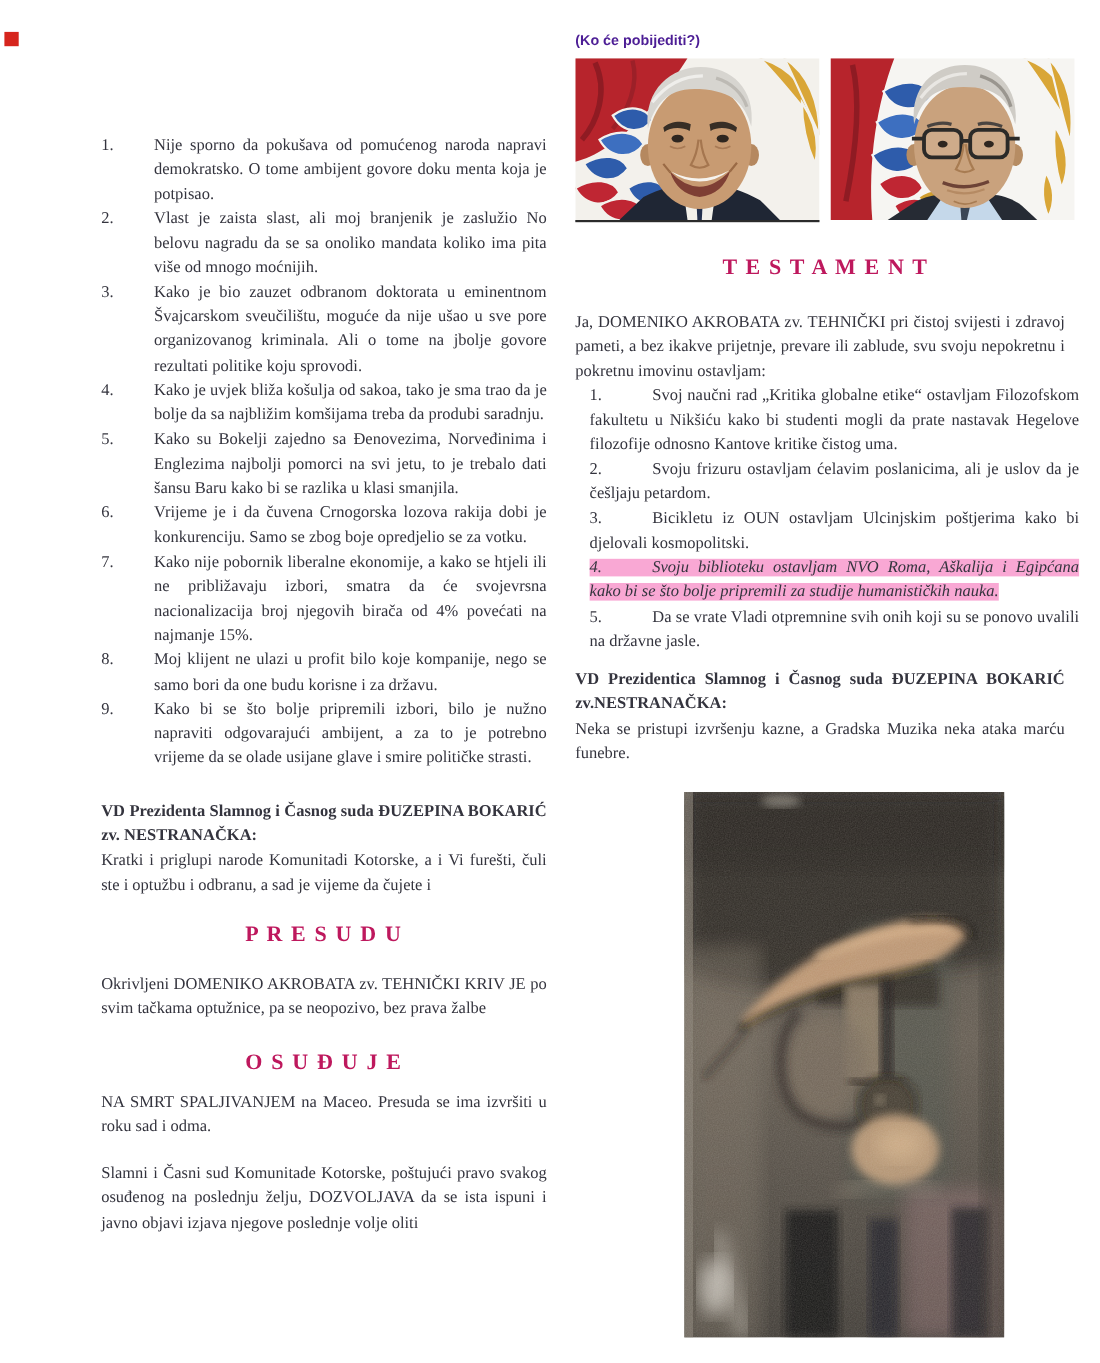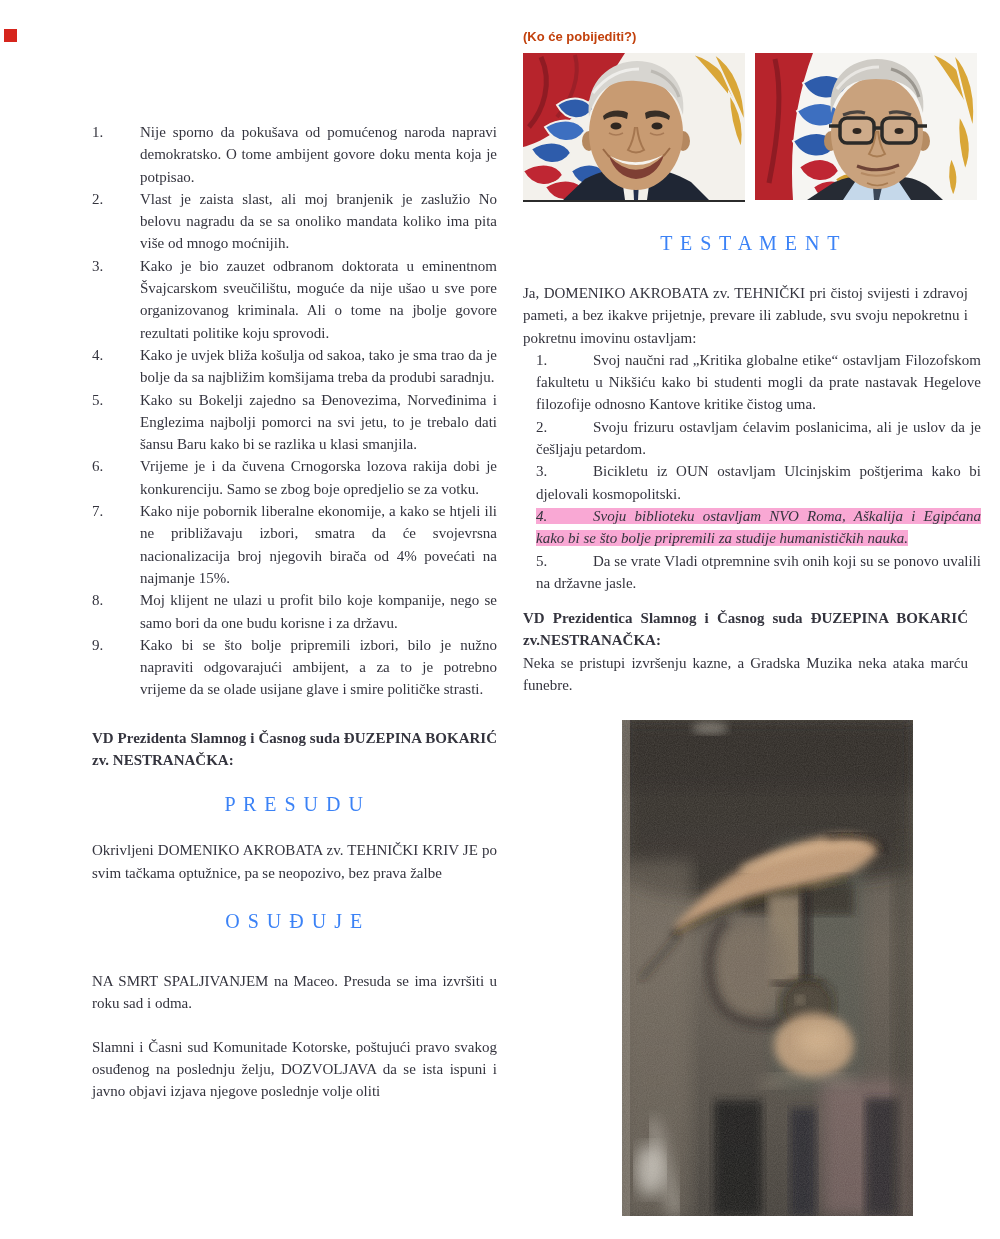--- a/index.html
+++ b/index.html
@@ -12,32 +12,32 @@
   .red-marker{position:absolute;left:4px;top:29px;width:13px;height:13px;background:#d6251d;}
 
   
   #left-col{position:absolute;left:92px;top:121px;width:405px;font-size:15px;line-height:22.3px;}
   .l-item{display:flex;}
   .l-num{width:48px;flex:0 0 48px;}
   .l-text{flex:1;text-align:justify;}
   .vd-bold{font-weight:bold;text-align:justify;margin-top:26px;}
   .vd-normal{text-align:justify;}
   .big-heading{
-    text-align:center;font-weight:normal;font-size:20px;line-height:26px;
-    letter-spacing:1.5px;color:#3b82f6;
+    text-align:center;font-weight:bold;font-size:20px;line-height:26px;
+    letter-spacing:1.5px;color:#be185d;
   }
   .h-presudu{margin-top:20px;}
   .h-osudjuje{margin-top:24px;}
   .verdict{margin-top:22px;text-align:justify;}
-  .sentence{margin-top:36px;text-align:justify;}
+  .sentence{margin-top:12px;text-align:justify;}
   .closing{margin-top:21px;text-align:justify;}
 
   
   #right-col{position:absolute;left:523px;top:28px;width:455px;font-size:15px;line-height:22.3px;}
-  .caption{font-family:"Liberation Sans", sans-serif;font-weight:bold;font-size:13px;line-height:18px;color:#c2410c;}
+  .caption{font-family:"Liberation Sans", sans-serif;font-weight:bold;font-size:13px;line-height:18px;color:#4c1d95;}
   .photos{margin-top:7px;display:flex;gap:10px;}
   .photo{width:222px;height:147px;display:block;}
   .photo-frame-left{border-bottom:2px solid #2b2b2b;height:147px;}
   .h-testament{margin-top:28px;}
   .intro{margin-top:26px;text-align:justify;width:445px;}
   .r-item{text-align:justify;width:445px;margin-left:13px;}
   .r-num{display:inline-block;width:57px;}
   .hl{background:#f9a8d4;box-decoration-break:clone;font-style:italic;-webkit-box-decoration-break:clone;}
   #right-col .vd-bold{width:445px;margin-top:13px;}
   #right-col .vd-normal{width:445px;}
@@ -82,20 +82,21 @@
   <div class="l-item">
       <span class="l-num">8.</span>
       <span class="l-text">Moj klijent ne ulazi u profit bilo koje kompanije, nego se samo bori da one budu korisne i za državu.</span>
     </div>
   <div class="l-item">
       <span class="l-num">9.</span>
       <span class="l-text">Kako bi se što bolje pripremili izbori, bilo je nužno napraviti odgovarajući ambijent, a za to je potrebno vrijeme da se olade usijane glave i smire političke strasti.</span>
     </div>
 
   <p class="vd-bold">VD Prezidenta Slamnog i Časnog suda ĐUZEPINA BOKARIĆ zv. NESTRANAČKA:</p>
+  <p class="vd-normal">Kratki i priglupi narode Komunitadi Kotorske, a i Vi furešti, čuli ste i optužbu i odbranu, a sad je vijeme da čujete i</p>
 
   <h2 class="big-heading h-presudu">P R E S U D U</h2>
 
   <p class="verdict">Okrivljeni DOMENIKO AKROBATA zv. TEHNIČKI KRIV JE po svim tačkama optužnice, pa se neopozivo, bez prava žalbe</p>
 
   <h2 class="big-heading h-osudjuje">O S U Đ U J E</h2>
 
   <p class="sentence">NA SMRT SPALJIVANJEM na Maceo. Presuda se ima izvršiti u roku sad i odma.</p>
 
   <p class="closing">Slamni i Časni sud Komunitade Kotorske, poštujući pravo svakog osuđenog na poslednju želju, DOZVOLJAVA da se ista ispuni i javno objavi izjava njegove poslednje volje oliti</p>

